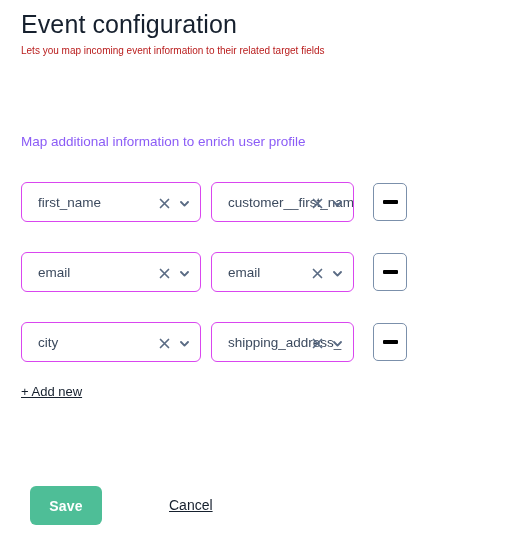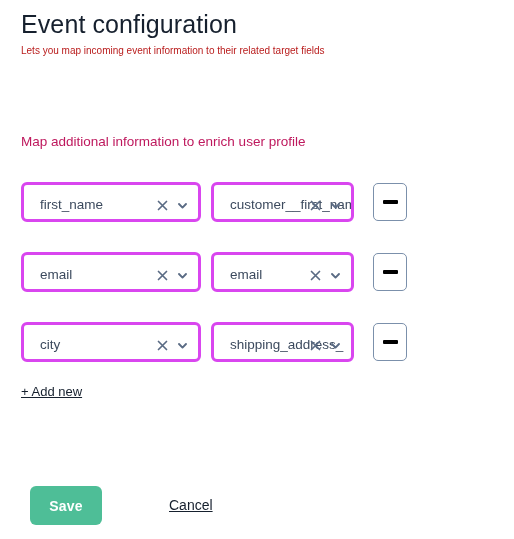--- a/index.html
+++ b/index.html
@@ -53,42 +53,42 @@
     font-weight: bold;
     color: #16202e;
     white-space: nowrap;
   }
   .section-subtitle {
     position: absolute;
     left: 21px;
     top: 132px;
     font-size: 13.5px;
     line-height: 19px;
-    color: #be185d;
+    color: #8b5cf6;
     white-space: nowrap;
   }
 
   
   .rows {
     position: absolute;
     left: 0;
     top: 182px;
     width: 514px;
   }
   .mapping-row {
     position: relative;
     height: 40px;
     margin-bottom: 30px;
   }
 
   .select-box {
     position: absolute;
     height: 40px;
     box-sizing: border-box;
-    border: 3px solid #d946ef;
+    border: 1px solid #d946ef;
     border-radius: 6px;
     background: #ffffff;
     overflow: hidden;
   }
   .select-box.source { left: 21px; width: 180px; }
   .select-box.target { left: 211px; width: 143px; }
 
   .select-value {
     position: absolute;
     left: 16px;

